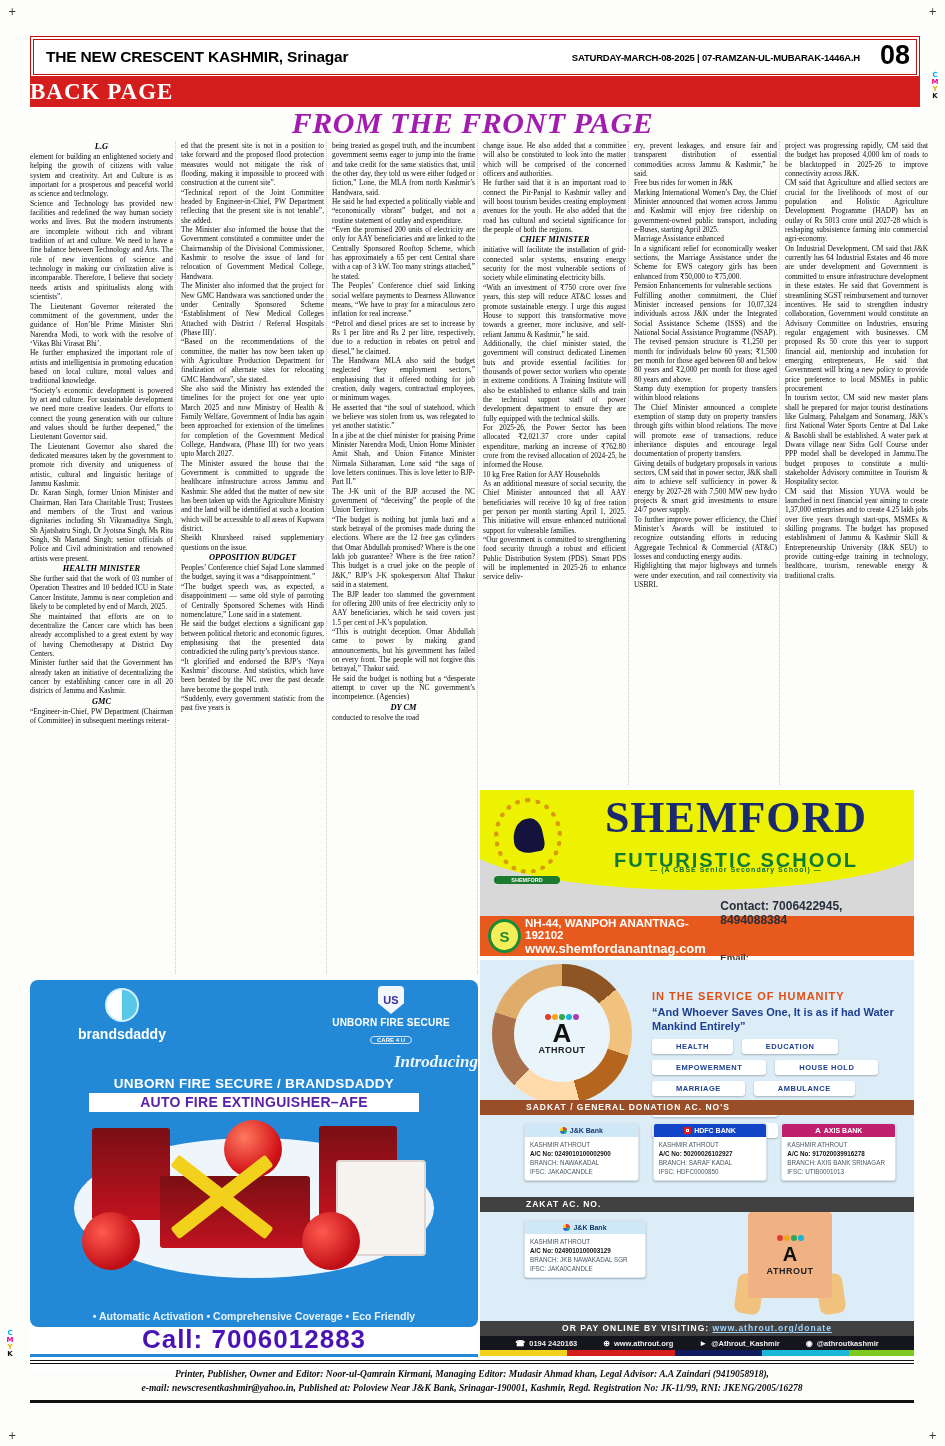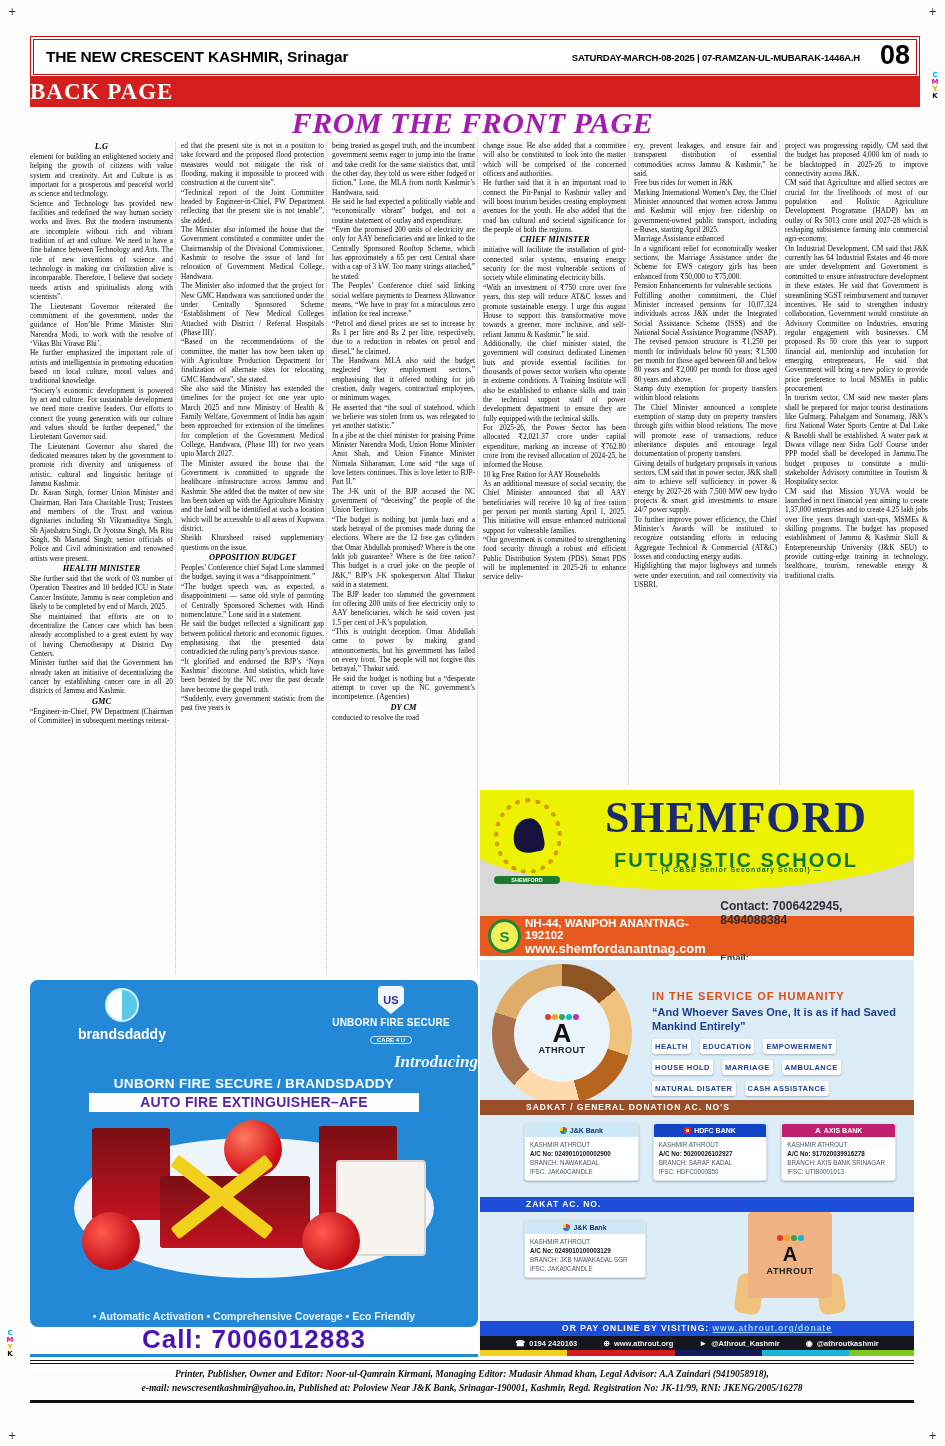--- a/index.html
+++ b/index.html
@@ -85,38 +85,38 @@
   .hands-inner{position:absolute;left:22px;top:22px;width:96px;height:96px;border-radius:50%;background:#eaf4fb;
                display:flex;flex-direction:column;align-items:center;justify-content:center;}
   .ath-a{font:800 26px "Liberation Sans",sans-serif;color:#111;line-height:24px;}
   .ath-logoname{font:800 9px "Liberation Sans",sans-serif;color:#222;letter-spacing:0.5px;}
   .ath-star{display:flex;gap:1px;margin-bottom:1px;}
   .ath-star i{width:6px;height:6px;border-radius:50%;display:inline-block;}
   .ath-right{position:absolute;left:172px;top:30px;width:252px;}
   .ath-h1{font:800 11px "Liberation Sans",sans-serif;color:#e04e16;letter-spacing:1px;}
   .ath-quote{font:800 11px "Liberation Sans",sans-serif;color:#1c3f8f;margin-top:4px;line-height:13.5px;}
   .ath-pills{margin-top:6px;display:flex;flex-wrap:wrap;gap:6px 9px;}
-  .pill{background:#fff;border-radius:3px;box-shadow:0 1px 2px rgba(0,0,0,0.25);padding:3px 3px;
+  .pill{background:#fff;border-radius:3px;box-shadow:0 1px 2px rgba(0,0,0,0.25);padding:3px 24px;
         font:800 7.5px "Liberation Sans",sans-serif;color:#1c3f8f;letter-spacing:0.5px;}
   .ath-brown{position:absolute;left:0;top:140px;width:434px;height:15px;background:#9a4e27;color:#fff;
              font:800 8.5px "Liberation Sans",sans-serif;line-height:15px;padding-left:46px;letter-spacing:1px;box-sizing:border-box;}
   .cards-row{position:absolute;left:44px;top:163px;width:372px;display:flex;gap:14px;}
   .card{background:#fff;border-radius:3px;box-shadow:0 1px 2px rgba(0,0,0,0.25);width:120px;overflow:hidden;border:1px solid #d8e2ea;}
   .card-head{height:13px;display:flex;align-items:center;justify-content:center;gap:3px;font:800 7px "Liberation Sans",sans-serif;}
   .card-head.jk{background:#cfe8f7;color:#123a6e;}
   .card-head.hdfc{background:#1244c8;color:#fff;}
   .card-head.axis{background:#c01e6e;color:#fff;}
   .bank-glyph{width:7px;height:7px;border-radius:50%;display:inline-block;}
   .glyph-jk{background:conic-gradient(#e33 0 25%,#2a7 25% 50%,#36c 50% 75%,#fc0 75%);}
   .glyph-hdfc{background:#e11;outline:1px solid #fff;outline-offset:-3px;border-radius:1px;}
   .glyph-axis{background:transparent;color:#fff;font:800 8px "Liberation Sans",sans-serif;width:auto;height:auto;}
   .card-body{padding:3px 5px 4px;}
   .card-line{font:500 6.3px "Liberation Sans",sans-serif;color:#4a5660;line-height:9px;white-space:nowrap;}
   .card-line.ac{font-weight:800;color:#101418;}
-  .ath-navy{position:absolute;left:0;width:434px;height:15px;background:#1d4ed8;color:#fff;
+  .ath-navy{position:absolute;left:0;width:434px;height:15px;background:#404040;color:#fff;
             font:800 8.5px "Liberation Sans",sans-serif;line-height:15px;padding-left:46px;letter-spacing:1px;box-sizing:border-box;}
   .zakat-strip{top:237px;}
   .zakat-card{position:absolute;left:44px;top:260px;}
   .placard{position:absolute;left:250px;top:252px;width:120px;height:102px;}
   .placard-hand{position:absolute;width:26px;height:40px;background:#f1c27d;border-radius:8px;bottom:0;}
   .ph-l{left:6px;transform:rotate(8deg);} .ph-r{right:6px;transform:rotate(-8deg);}
   .placard-board{position:absolute;left:18px;top:0;width:84px;height:86px;background:#f0b183;border-radius:4px;
                  display:flex;flex-direction:column;align-items:center;justify-content:center;}
   .pay-strip{top:361px;text-align:center;padding-left:0;}
   .pay-strip a{color:#9fd4ff;text-decoration:underline;}
@@ -182,21 +182,21 @@
         <div class="para">“Technical report of the Joint Committee headed by Engineer-in-Chief, PW Department reflecting that the present site is not tenable”, she added.</div>
         <div class="para">The Minister also informed the house that the Government constituted a committee under the Chairmanship of the Divisional Commissioner, Kashmir to resolve the issue of land for relocation of Government Medical College, Handwara.</div>
         <div class="para">The Minister also informed that the project for New GMC Handwara was sanctioned under the under Centrally Sponsored Scheme ‘Establishment of New Medical Colleges Attached with District / Referral Hospitals (Phase III)’.</div>
         <div class="para">“Based on the recommendations of the committee, the matter has now been taken up with Agriculture Production Department for finalization of alternate sites for relocating GMC Handwara”, she stated.</div>
         <div class="para">She also said the Ministry has extended the timelines for the project for one year upto March 2025 and now Ministry of Health &amp; Family Welfare, Government of India has again been approached for extension of the timelines for completion of the Government Medical College, Handwara, (Phase III) for two years upto March 2027.</div>
         <div class="para">The Minister assured the house that the Government is committed to upgrade the healthcare infrastructure across Jammu and Kashmir. She added that the matter of new site has been taken up with the Agriculture Ministry and the land will be identified at such a location which will be accessible to all areas of Kupwara district.</div>
         <div class="para">Sheikh Khursheed raised supplementary questions on the issue.</div>
         <div class="subhead">OPPOSITION BUDGET</div>
         <div class="para">Peoples’ Conference chief Sajad Lone slammed the budget, saying it was a “disappointment.”</div>
         <div class="para">“The budget speech was, as expected, a disappointment — same old style of parroting of Centrally Sponsored Schemes with Hindi nomenclature,” Lone said in a statement.</div>
-        <div class="para">He said the budget reflected a significant gap between political rhetoric and economic figures, emphasising that the presented data contradicted the ruling party’s previous stance.</div>
+        <div class="para">He said the budget elections a significant gap between political rhetoric and economic figures, emphasising that the presented data contradicted the ruling party’s previous stance.</div>
         <div class="para">“It glorified and endorsed the BJP’s ‘Naya Kashmir’ discourse. And statistics, which have been berated by the NC over the past decade have become the gospel truth.</div>
         <div class="para">“Suddenly, every government statistic from the past five years is</div>
       </div>
       <div class="col tall">
         <div class="para">being treated as gospel truth, and the incumbent government seems eager to jump into the frame and take credit for the same statistics that, until the other day, they told us were either fudged or fiction,” Lone, the MLA from north Kashmir’s Handwara, said.</div>
         <div class="para">He said he had expected a politically viable and “economically vibrant” budget, and not a routine statement of outlay and expenditure.</div>
         <div class="para">“Even the promised 200 units of electricity are only for AAY beneficiaries and are linked to the Centrally Sponsored Rooftop Scheme, which has approximately a 65 per cent Central share with a cap of 3 kW. Too many strings attached,” he stated.</div>
         <div class="para">The Peoples’ Conference chief said linking social welfare payments to Dearness Allowance means, “We have to pray for a miraculous zero inflation for real increase.”</div>
         <div class="para">“Petrol and diesel prices are set to increase by Rs 1 per litre and Rs 2 per litre, respectively, due to a reduction in rebates on petrol and diesel,” he claimed.</div>
         <div class="para">The Handwara MLA also said the budget neglected “key employment sectors,” emphasising that it offered nothing for job creation, daily wagers, contractual employees, or minimum wages.</div>
@@ -315,21 +315,21 @@
             <i style="background:#2fa84f;"></i>
             <i style="background:#18b3d8;"></i>
             <i style="background:#b03ab0;"></i>
         </div>
         <div class="ath-a">A</div>
         <div class="ath-logoname">ATHROUT</div>
       </div>
     </div>
     <div class="ath-right">
       <div class="ath-h1">IN THE SERVICE OF HUMANITY</div>
-      <div class="ath-quote">“And Whoever Saves One, It is as if had Saved Mankind Entirely”</div>
+      <div class="ath-quote">“And Whoever Saves One, It is as if had Water Mankind Entirely”</div>
       <div class="ath-pills">
           <span class="pill">HEALTH</span>
           <span class="pill">EDUCATION</span>
           <span class="pill">EMPOWERMENT</span>
           <span class="pill">HOUSE HOLD</span>
           <span class="pill">MARRIAGE</span>
           <span class="pill">AMBULANCE</span>
           <span class="pill">NATURAL DISATER</span>
           <span class="pill">CASH ASSISTANCE</span>
         </div>

